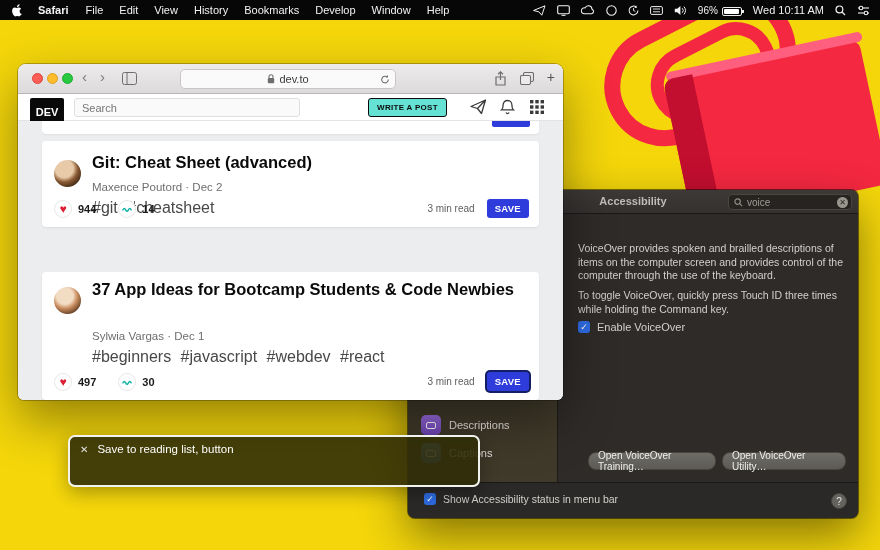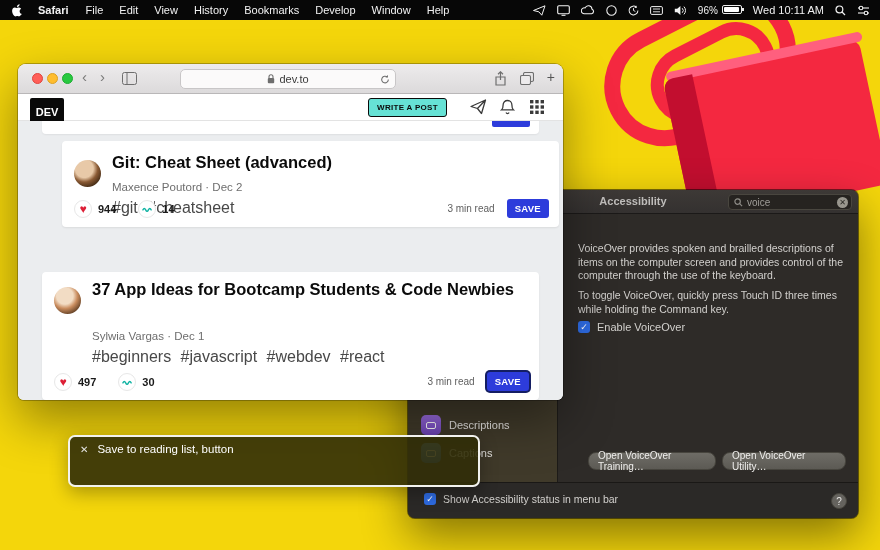--- a/index.html
+++ b/index.html
@@ -8,21 +8,21 @@
 
   
   .menubar { position:absolute; left:0; top:0; right:0; height:20px; background:#070707; color:#F2F2F2;
              display:flex; align-items:center; padding:0 10px; z-index:50; font-size:11px; }
   .menu-left { display:flex; align-items:center; }
   .apple { margin:0 6px 0 2px; display:flex; }
   .app-name { font-weight:bold; padding:0 9px; }
   .menu-item { padding:0 8px; }
   .menu-right { margin-left:auto; display:flex; align-items:center; gap:11px; font-size:10px; }
   .mb-icon { display:flex; align-items:center; opacity:.95; }
-  .battery { display:flex; align-items:flex-start; gap:4px; }
+  .battery { display:flex; align-items:flex-end; gap:4px; }
   .batt-shape { width:20px; height:9px; border:1px solid #EDEDED; border-radius:2px; position:relative; }
   .batt-fill { position:absolute; left:1px; top:1px; bottom:1px; width:15px; background:#fff; border-radius:1px; }
   .batt-nub { position:absolute; right:-3px; top:2px; width:2px; height:3px; background:#EDEDED; }
   .clock { font-size:11px; }
 
   
   .bag-part { position:absolute; z-index:1; }
   .bag-loop-outer { left:600px; top:8px; width:200px; height:120px; border:16px solid #F42840; border-radius:75px; transform:rotate(-27deg); }
   .bag-loop-inner { left:648px; top:34px; width:130px; height:78px; border:13px solid #F42840; border-radius:46px; transform:rotate(-27deg); }
   .bag-body { left:676px; top:58px; width:200px; height:148px; background:#F42840; border-radius:10px; transform:rotate(-12deg); }
@@ -82,21 +82,21 @@
   .write-post { position:absolute; left:350px; top:4px; width:79px; height:19px; background:#66E2D5; border:1.5px solid #0B0B0B;
                 border-radius:3px; color:#0B0B0B; font-size:8px; font-weight:bold; letter-spacing:.3px;
                 display:flex; align-items:center; justify-content:center; }
   .hd-icon { position:absolute; top:5px; display:flex; }
 
   .sf-content { position:absolute; left:0; right:0; top:57px; bottom:0; background:#EBEDEF; overflow:hidden; }
   .partial-card { position:absolute; left:24px; top:0; width:497px; height:13px; background:#fff; border-radius:0 0 4px 4px;
                   box-shadow:0 1px 2px rgba(0,0,0,.06); }
   .partial-save { position:absolute; right:9px; top:0; width:38px; height:6px; background:#2D3CDB; border-radius:0 0 2px 2px; }
   .card { position:absolute; left:24px; width:497px; background:#fff; border-radius:4px; box-shadow:0 1px 2px rgba(0,0,0,.08); }
-  .card1 { top:20px; height:86px;margin-left:20px; }
+  .card1 { top:20px; height:86px; }
   .card2 { top:151px; height:128px; }
   .avatar { position:absolute; left:12px; width:27px; height:27px; border-radius:50%; }
   .av1 { top:19px; background:radial-gradient(circle at 38% 32%, #E8C9A8 0 36%, #8A5A34 54%, #3C2612 80%); }
   .av2 { top:15px; background:radial-gradient(circle at 40% 33%, #F2DCC4 0 34%, #C98C5E 52%, #6E4categories2A 78%, #5A3A20 80%); }
   .card-title { position:absolute; left:50px; font-size:16.5px; font-weight:bold; color:#0b0b0b; line-height:22px; width:432px; }
   .card-author { position:absolute; left:50px; font-size:11.5px; color:#6e6e6e; }
   .card-tags { position:absolute; left:50px; font-size:16px; color:#484848; word-spacing:5px; }
   .card-foot { position:absolute; left:12px; right:10px; bottom:9px; display:flex; align-items:center; }
   .react { display:flex; align-items:center; margin-right:22px; }
   .react-circle { width:18px; height:18px; border-radius:50%; background:#fff; border:1px solid #E7E7E7;
@@ -209,20 +209,21 @@
       <svg width="14" height="13" viewBox="0 0 14 13">
           <rect x="3.5" y="0.5" width="10" height="9" rx="1.5" fill="none" stroke="#6E6E6E" stroke-width="1.1"></rect>
           <rect x="0.5" y="3.5" width="10" height="9" rx="1.5" fill="#EDEBEC" stroke="#6E6E6E" stroke-width="1.1"></rect>
         </svg>
     </span>
     <span class="plus-btn">+</span>
   </div>
 
   <div class="dev-header">
     <div class="dev-logo">DEV</div>
+    <input class="dev-search" placeholder="Search" style="">
     <div class="write-post">WRITE A POST</div>
     <span class="hd-icon" style="left:452px;">
       <svg width="17" height="16" viewBox="0 0 17 16">
           <path d="M1 7.5 L15.5 1 L11.5 14.5 L7.5 9.5 Z M7.5 9.5 L15.5 1" fill="none" stroke="#3a3a3a" stroke-width="1.3" stroke-linejoin="round"></path>
         </svg>
     </span>
     <span class="hd-icon" style="left:482px;">
       <svg width="15" height="17" viewBox="0 0 15 17">
           <path d="M7.5 1.5 a4.4 4.4 0 0 1 4.4 4.4 c0 3.7 1.6 5 1.6 5 H1.5 s1.6-1.3 1.6-5 A4.4 4.4 0 0 1 7.5 1.5 Z" fill="none" stroke="#3a3a3a" stroke-width="1.3"></path>
           <path d="M6 13.5 a1.6 1.6 0 0 0 3 0" fill="none" stroke="#3a3a3a" stroke-width="1.2"></path>

